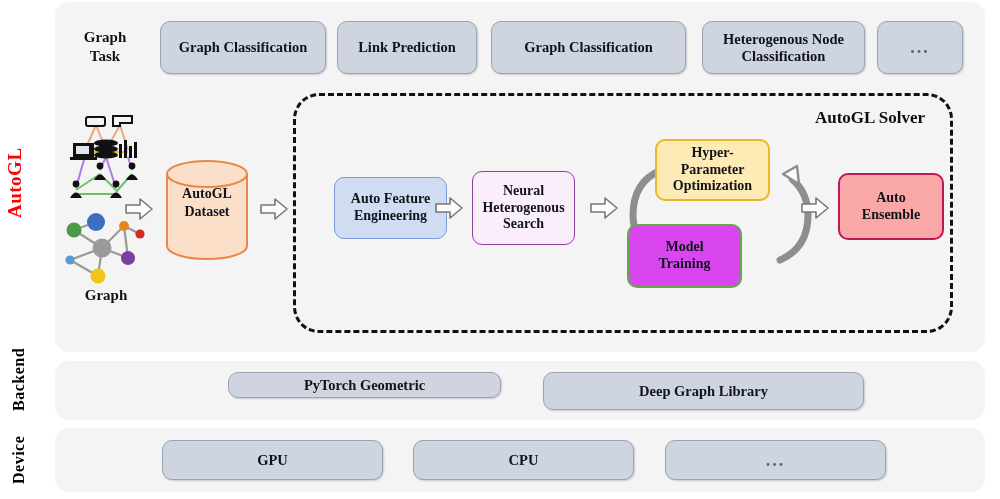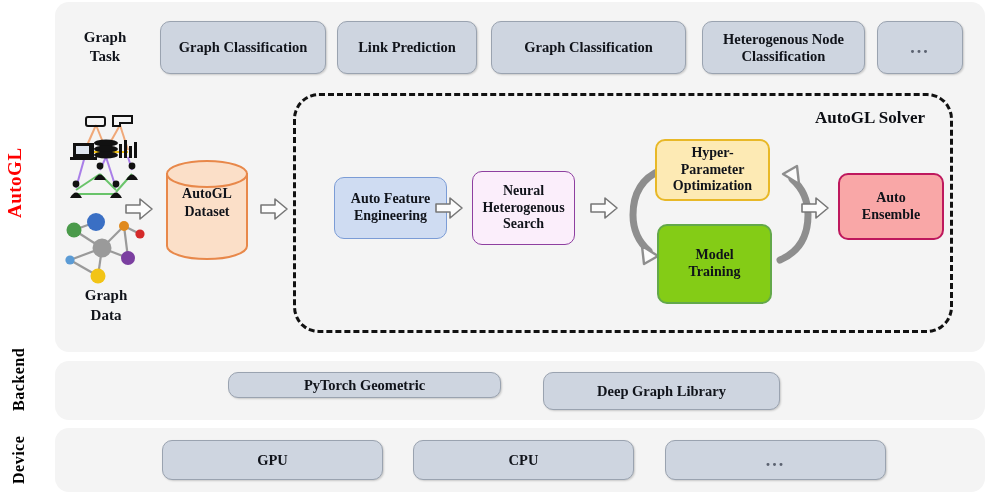--- a/index.html
+++ b/index.html
@@ -61,21 +61,21 @@
   
   .sbox{position:absolute;border-radius:10px;display:flex;align-items:center;
         justify-content:center;text-align:center;font-weight:bold;font-size:14px;
         line-height:1.2;color:#10131a;box-sizing:border-box;padding:0 15px;}
   #box-afe{left:313px;top:177px;width:113px;height:62px;background:#cfdcf2;
            border:1.6px solid #7b9cd6;margin-left:21px;}
   #box-nas{left:472px;top:171px;width:103px;height:74px;background:#fbeefb;
            border:1.8px solid #8e3fa0;}
   #box-hpo{left:655px;top:139px;width:115px;height:62px;background:#fdeab4;
            border:2px solid #e8b827;}
-  #box-mt{left:657px;top:224px;width:115px;height:80px;background:#84cc16;
+  #box-mt{left:627px;top:224px;width:115px;height:64px;background:#d946ef;
           border:2px solid #63a84a;}
   #box-ens{left:838px;top:173px;width:106px;height:67px;background:#f9a7a7;
            border:2px solid #be185d;}
 
   .curve{position:absolute;}
 </style>
 </head>
 <body>
 
 <div class="panel" id="main-panel"></div>
@@ -168,21 +168,20 @@
     <circle cx="50" cy="42" r="9.5" fill="#9a9a9a"></circle>
     <circle cx="72" cy="20" r="5" fill="#e08a1e"></circle>
     <circle cx="88" cy="28" r="4.6" fill="#d42a2a"></circle>
     <circle cx="76" cy="52" r="7" fill="#7b3fa0"></circle>
     <circle cx="46" cy="70" r="7.5" fill="#f2c416"></circle>
     <circle cx="18" cy="54" r="4.6" fill="#5b9bd5"></circle>
   </svg>
 </div>
 <div id="graph-data-label">
   <div>Graph</div>
-  <div>Data</div>
 </div>
 
 <div class="barrow" style="left:124px;top:196px;">
   <svg width="30" height="26" viewBox="0 0 30 26">
     <path d="M2 9 L16 9 L16 3 L28 13 L16 23 L16 17 L2 17 Z" fill="#fcfcfc" stroke="#777" stroke-width="1.6" stroke-linejoin="round"></path>
   </svg>
 </div>
 
 <div id="dataset-cyl">
   <svg width="88" height="100" viewBox="0 0 88 100">
@@ -239,17 +238,17 @@
 
 <div class="barrow" style="left:800px;top:195px;">
   <svg width="30" height="26" viewBox="0 0 30 26">
     <path d="M2 9 L16 9 L16 3 L28 13 L16 23 L16 17 L2 17 Z" fill="#fcfcfc" stroke="#777" stroke-width="1.6" stroke-linejoin="round"></path>
   </svg>
 </div>
 
 <div class="sbox" id="box-ens">Auto Ensemble</div>
 
 <div class="gbox" style="left:228px;top:372px;width:273px;height:26px;">PyTorch Geometric</div>
-<div class="gbox" style="left:543px;top:372px;width:237px;height:38px;">Deep Graph Library</div>
+<div class="gbox" style="left:543px;top:372px;width:321px;height:38px;">Deep Graph Library</div>
 
 <div class="gbox" style="left:162px;top:440px;width:221px;height:40px;font-family:Liberation Serif, serif;">GPU</div>
 <div class="gbox" style="left:413px;top:440px;width:221px;height:40px;">CPU</div>
 <div class="gbox dots" style="left:665px;top:440px;width:221px;height:40px;">...</div>
 
 </body></html>

